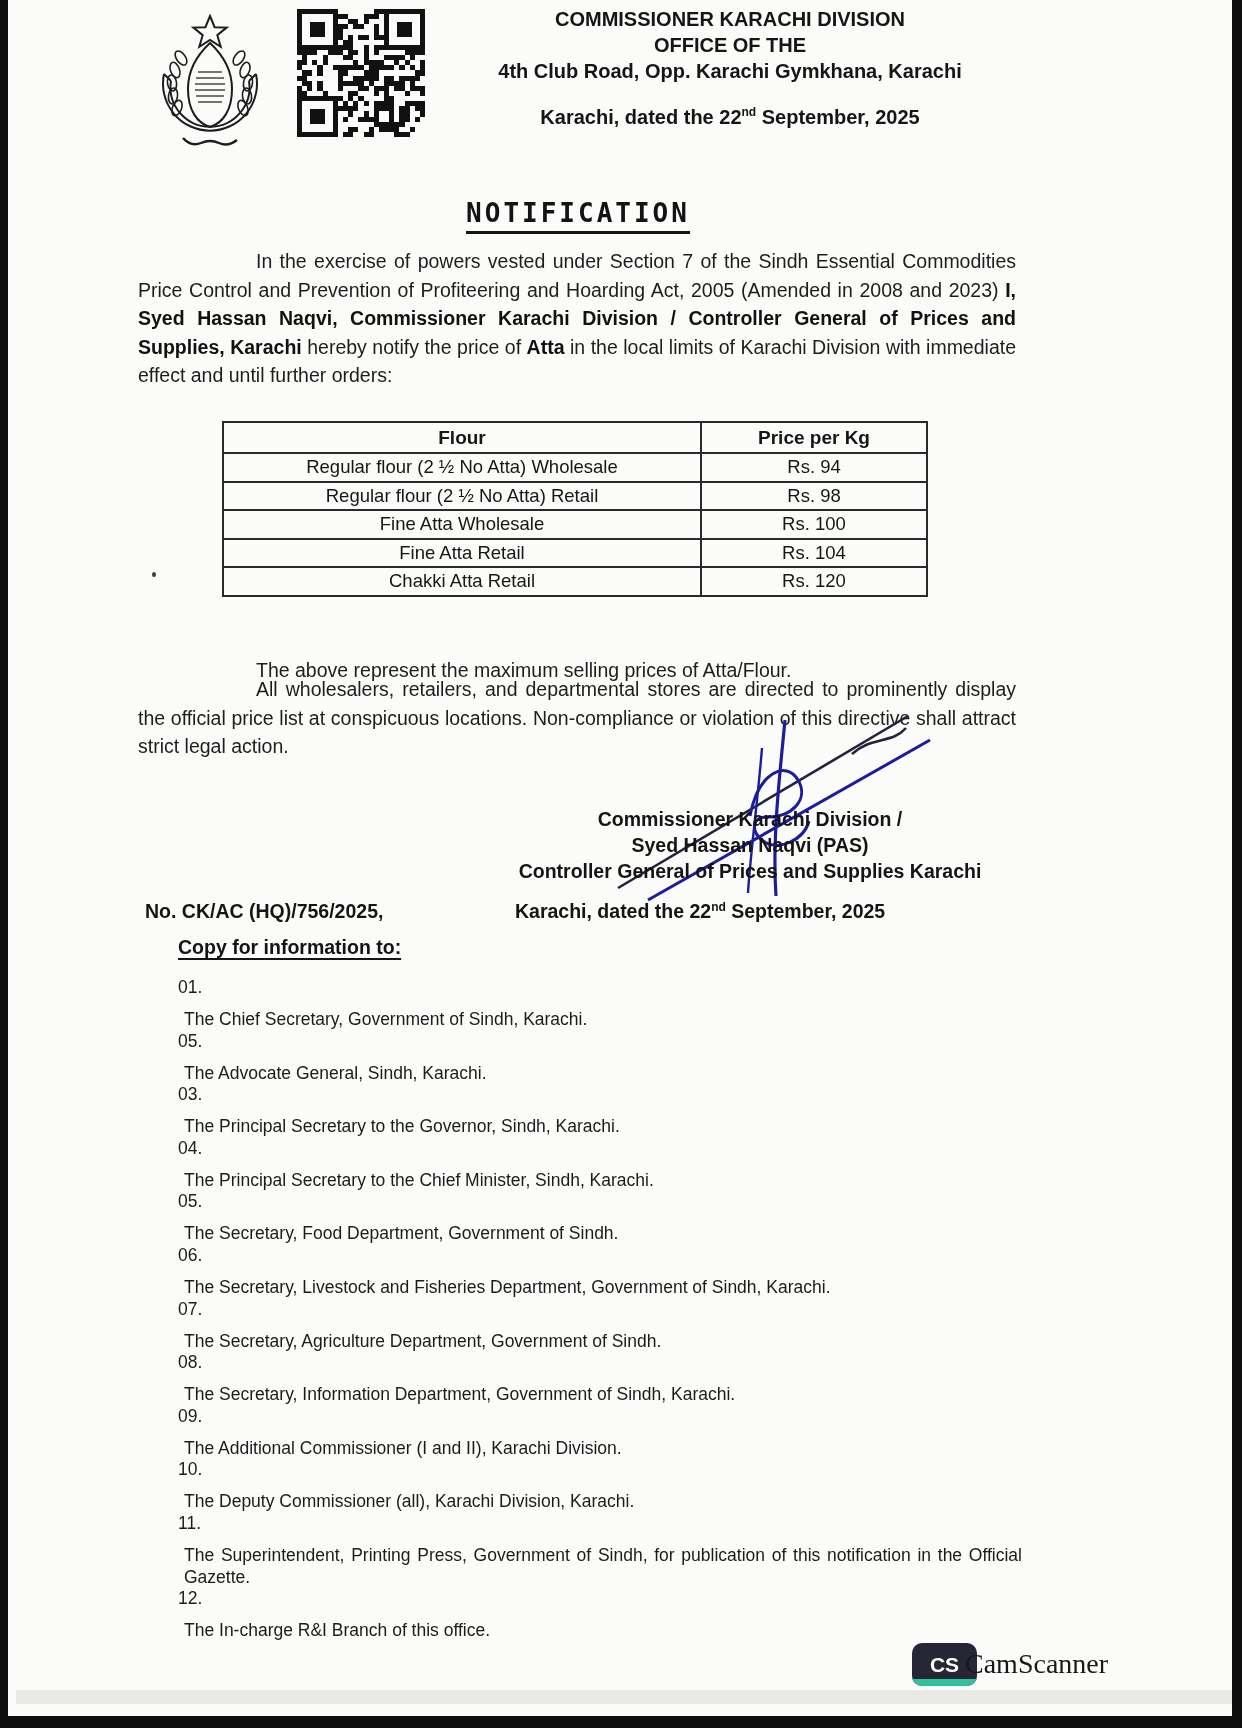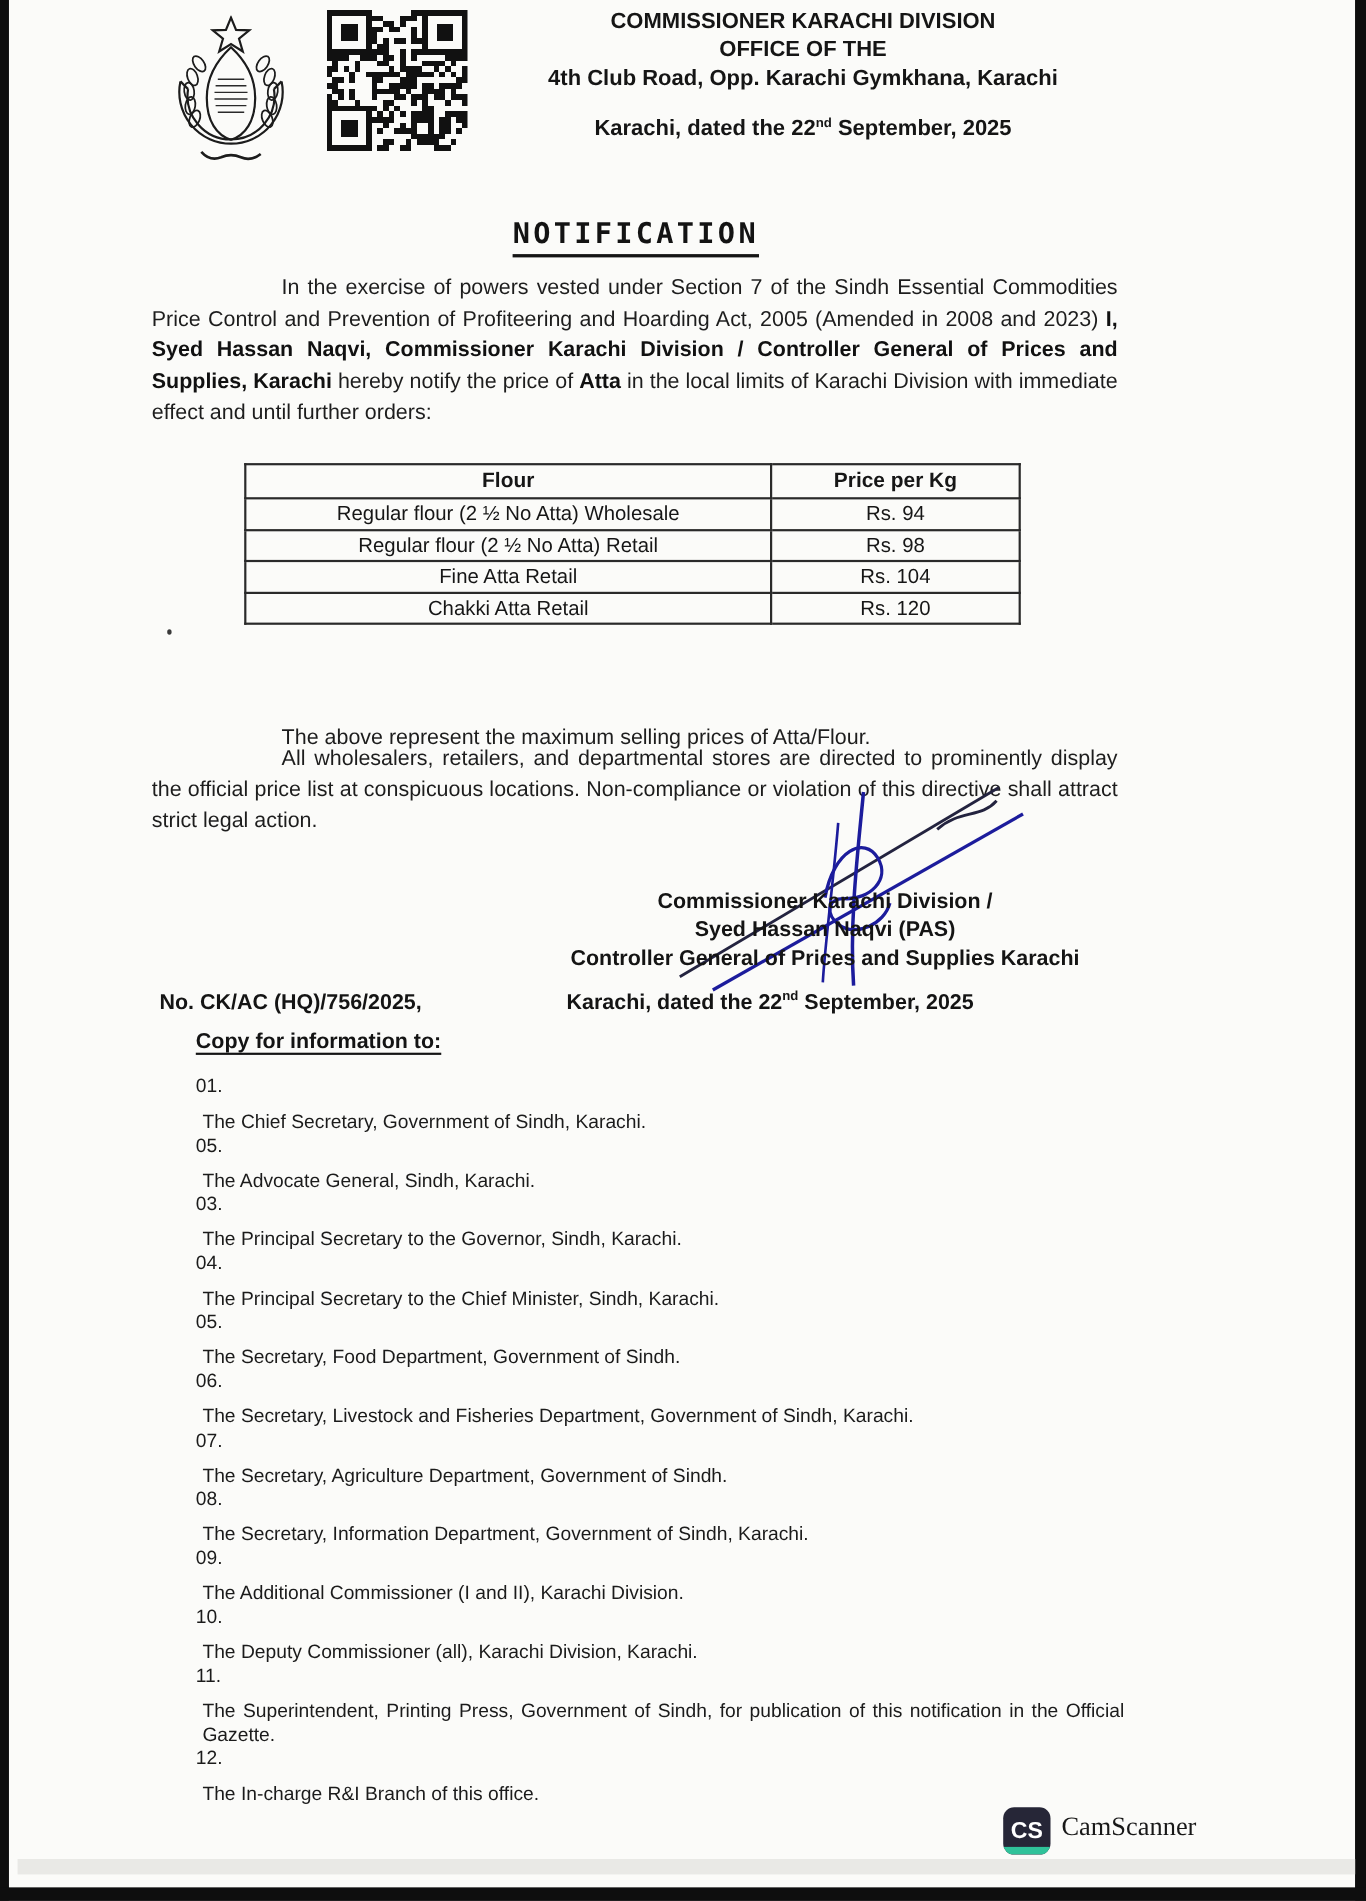--- a/index.html
+++ b/index.html
@@ -64,26 +64,26 @@
   .copy-heading { left:170px; top:936px; font-weight:bold; font-size:19.5px;
     color:#141414; text-decoration:underline; text-decoration-thickness:2px; text-underline-offset:4px; }
 
   
   .copy-list { left:170px; top:977px; width:844px; font-size:17.5px; line-height:21.6px; color:#1b1b1b; }
   .copy-item { display:flex;flex-direction:column; }
   .copy-item .num { width:32px; flex:0 0 32px; text-align:left; }
   .copy-item .txt { flex:1; margin-left:6px; text-align:justify; }
 
   
-  .cs-badge { left:904px; top:1643px; width:43px; height:43px; border-radius:10px;
+  .cs-badge { left:904px; top:1643px; width:65px; height:43px; border-radius:10px;
     display:flex; align-items:center; justify-content:center;
     font-weight:bold; font-size:21px; color:#ffffff; overflow:hidden; }
   .cs-badge .strip { position:absolute; left:0; right:0; bottom:0; height:7px; }
   .cs-label { left:957px; top:1648px; font-family:"Liberation Serif", serif;
-    font-size:24px; color:#181818; }
+    font-size:28px; color:#181818; }
 
   
   .edge { position:absolute; background:#0e0e0e; }
   .edge-left { left:0; top:0; width:8px; height:1728px; }
   .edge-right { right:0; top:0; width:10px; height:1728px; }
   .edge-bottom { left:0; bottom:0; width:1242px; height:12px; }
   .pre-bottom { position:absolute; left:8px; bottom:12px; width:1224px; height:14px; background:#e9e9e6; }
 </style>
 </head>
 <body>
@@ -370,20 +370,24 @@
     <tbody>
         <tr>
           <td>Regular flour (2 ½ No Atta) Wholesale</td>
           <td>Rs. 94</td>
         </tr>
         <tr>
           <td>Regular flour (2 ½ No Atta) Retail</td>
           <td>Rs. 98</td>
         </tr>
         <tr>
+          <td>Fine Atta Wholesale</td>
+          <td>Rs. 100</td>
+        </tr>
+        <tr>
           <td>Fine Atta Retail</td>
           <td>Rs. 104</td>
         </tr>
         <tr>
           <td>Chakki Atta Retail</td>
           <td>Rs. 120</td>
         </tr>
       </tbody>
   </table>
 

